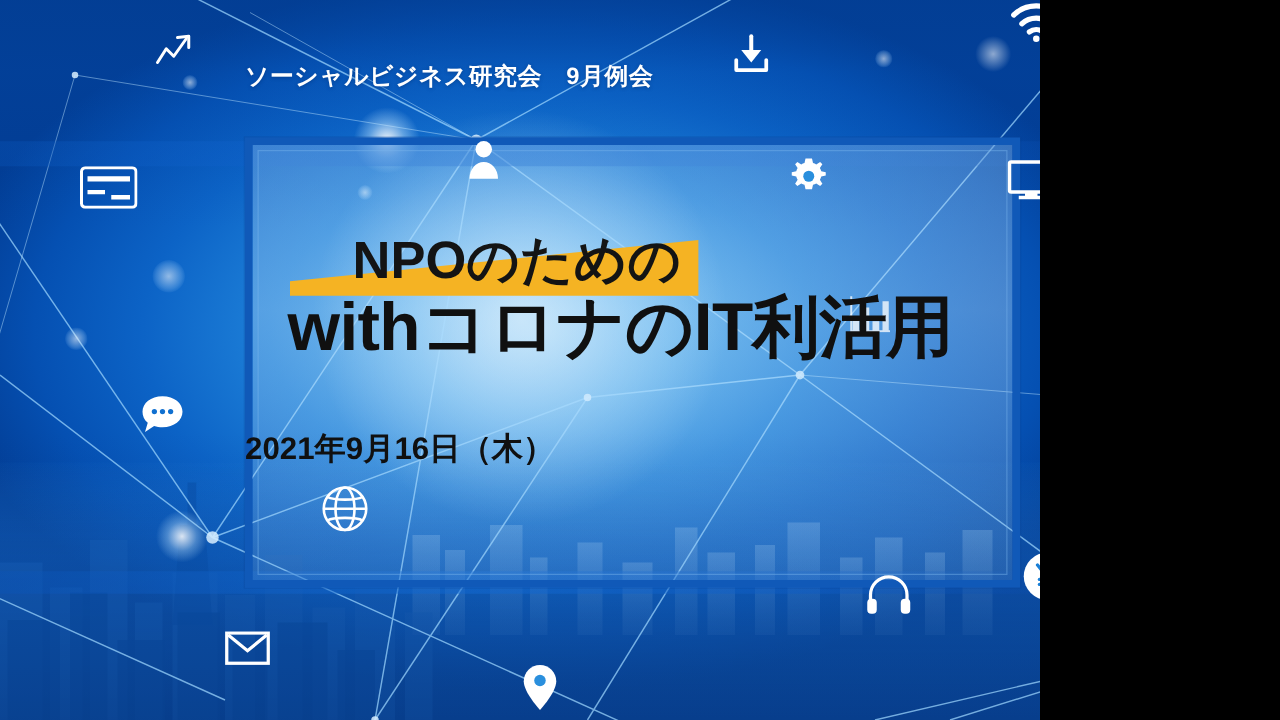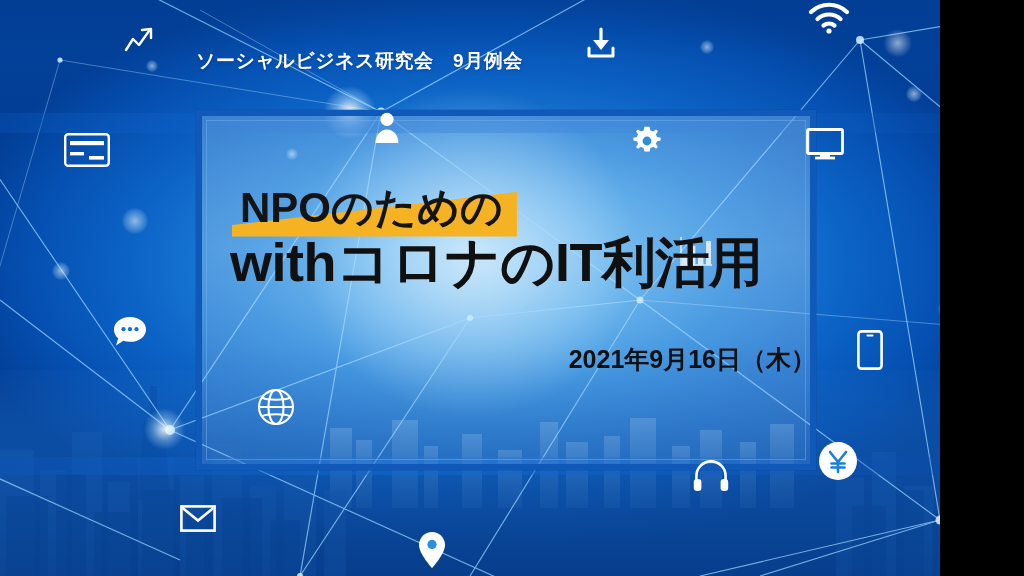--- a/index.html
+++ b/index.html
@@ -5,21 +5,21 @@
 <style>
   html, body {
     margin: 0;
     padding: 0;
     background: #000;
   }
   * { box-sizing: border-box; }
 
   #banner {
     position: relative;
-    width: 940px;
+    width: 832px;
     height: 576px;
     overflow: hidden;
     font-family: "Liberation Sans", "DejaVu Sans", sans-serif;
     background: #0a63c9;
     user-select: none;
   }
 
   
   .layer { position: absolute; inset: 0; }
 
@@ -139,41 +139,42 @@
   }
   #title-line1 {
     position: relative;
     z-index: 1;
     font-size: 42px;
     font-weight: 700;
     color: #141414;
     letter-spacing: 0px;
     line-height: 1.06;
     white-space: nowrap;
+    margin-left: 42px;
   }
 
   #title-line2 {
     position: relative;
     margin-top: 2px;
     margin-left: 34px;
     font-size: 54px;
     font-weight: 700;
     color: #101010;
     letter-spacing: -0.5px;
     line-height: 1.1;
     white-space: nowrap;
     z-index: 2;
   }
 
   #date-block {
     position: absolute;
     left: 196px;
     top: 344px;
     width: 620px;
-    text-align: right;
+    text-align: left;
     color: #101010;
   }
   #date-line {
     font-size: 25px;
     font-weight: 700;
     letter-spacing: 0px;
     line-height: 1.25;
     white-space: nowrap;
   }
   #time-line {

